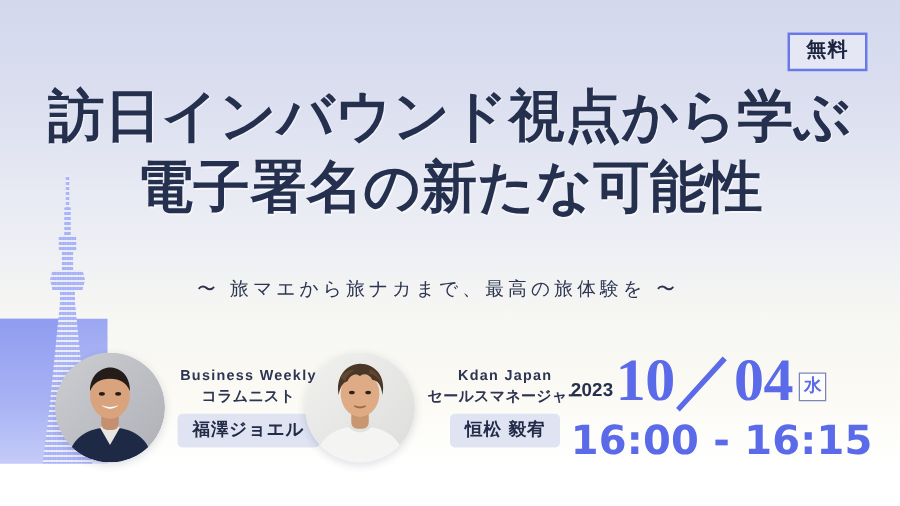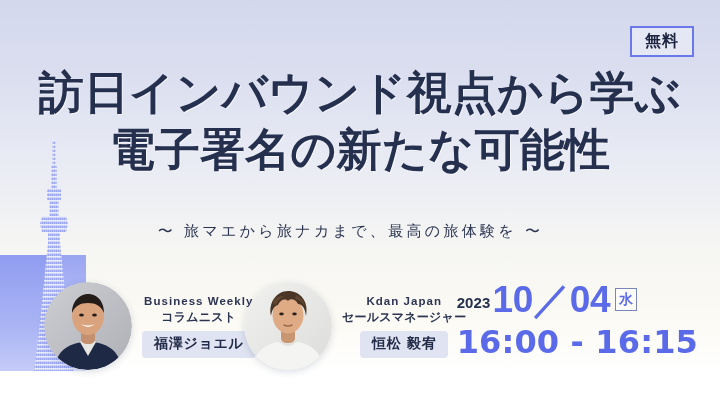--- a/index.html
+++ b/index.html
@@ -85,23 +85,23 @@
   }
   .sp-namewrap{text-align:center;}
   
   .datetime{position:absolute;right:22px;top:283px;text-align:right;}
   .dateline{display:flex;align-items:flex-end;}
   .year{
     font-size:15px;font-weight:800;color:#26304e;
     letter-spacing:.01em;margin-bottom:6px;margin-right:2px;
   }
   .bigdate{
-    font-size:37px;font-weight:800;color:#5a6ae8;line-height:.92;
+    font-size:48px;font-weight:800;color:#5a6ae8;line-height:.92;
     letter-spacing:-.01em;
-    font-family:Liberation Sans, sans-serif;
+    font-family:Liberation Serif, serif;
   }
   .dow{
     margin-left:5px;margin-bottom:6px;
     border:1.6px solid #7b86b8;color:#5a6ae8;background:rgba(255,255,255,.6);
     font-size:14px;font-weight:700;line-height:1;padding:3px 3px 4px 3px;
     font-family:"DejaVu Sans","Liberation Sans",sans-serif;
   }
   .timeline{
     margin-top:9px;font-size:32px;font-weight:800;color:#5a6ae8;
     letter-spacing:.005em;line-height:1;

